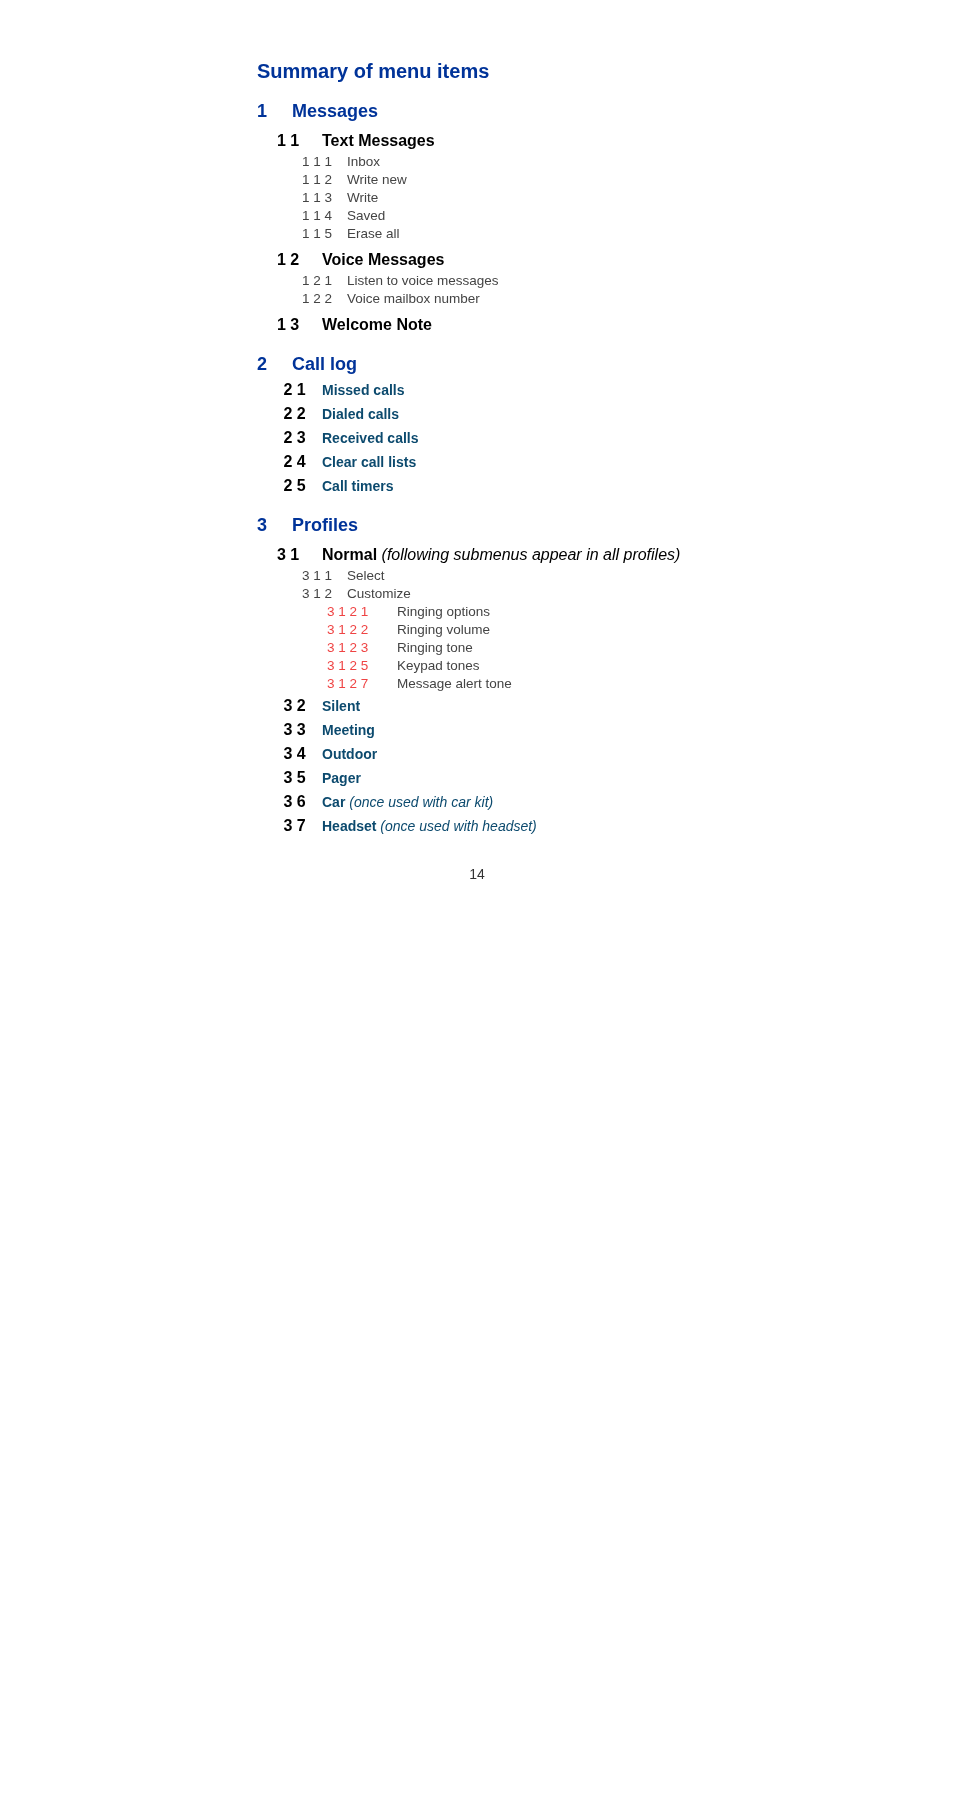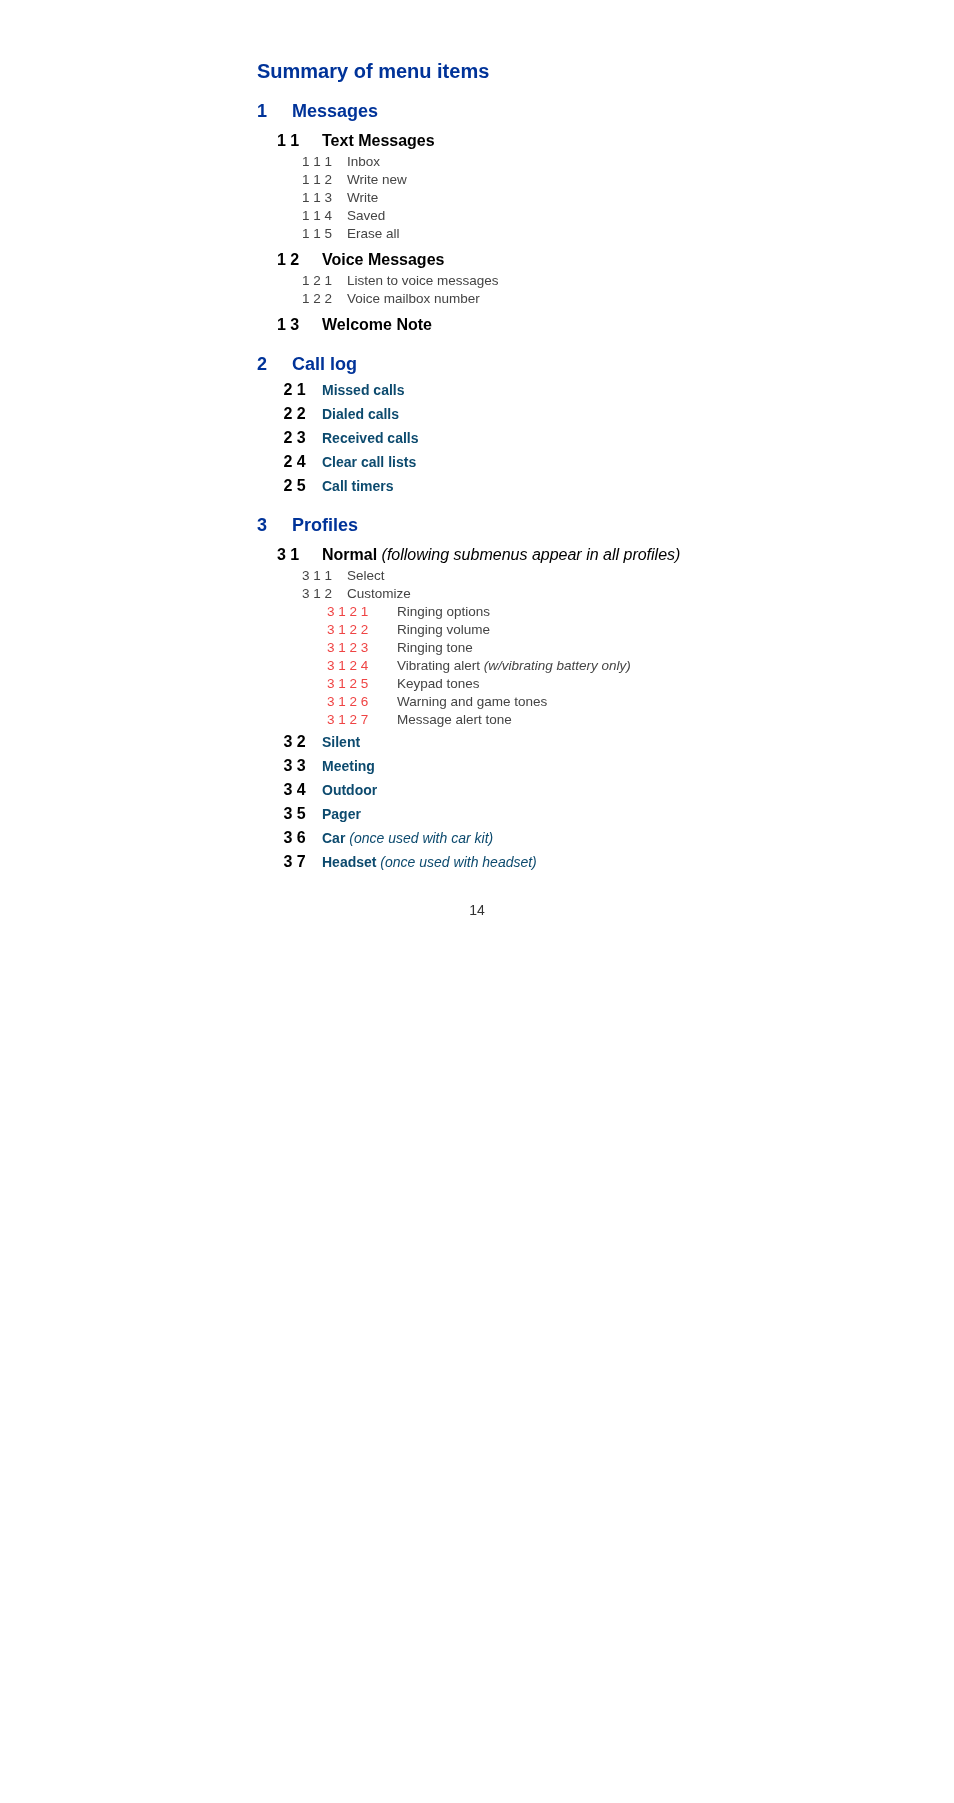--- a/index.html
+++ b/index.html
@@ -259,32 +259,24 @@
   </div>
   <div class="deep-row">
     <span class="num">3 1 2 2</span>
     <span class="label">Ringing volume</span>
   </div>
   <div class="deep-row">
     <span class="num">3 1 2 3</span>
     <span class="label">Ringing tone</span>
   </div>
   <div class="deep-row">
-    <span class="num">3 1 2 4</span>
-    <span class="label">Vibrating alert <span class="italic">(w/vibrating battery only)</span></span>
-  </div>
-  <div class="deep-row">
     <span class="num">3 1 2 5</span>
     <span class="label">Keypad tones</span>
   </div>
   <div class="deep-row">
-    <span class="num">3 1 2 6</span>
-    <span class="label">Warning and game tones</span>
-  </div>
-  <div class="deep-row">
     <span class="num">3 1 2 7</span>
     <span class="label">Message alert tone</span>
   </div>
 
   <div class="l2-header">
     <span class="num">3 2</span>
     <span class="label">Silent</span>
   </div>
 
   <div class="l2-header">

